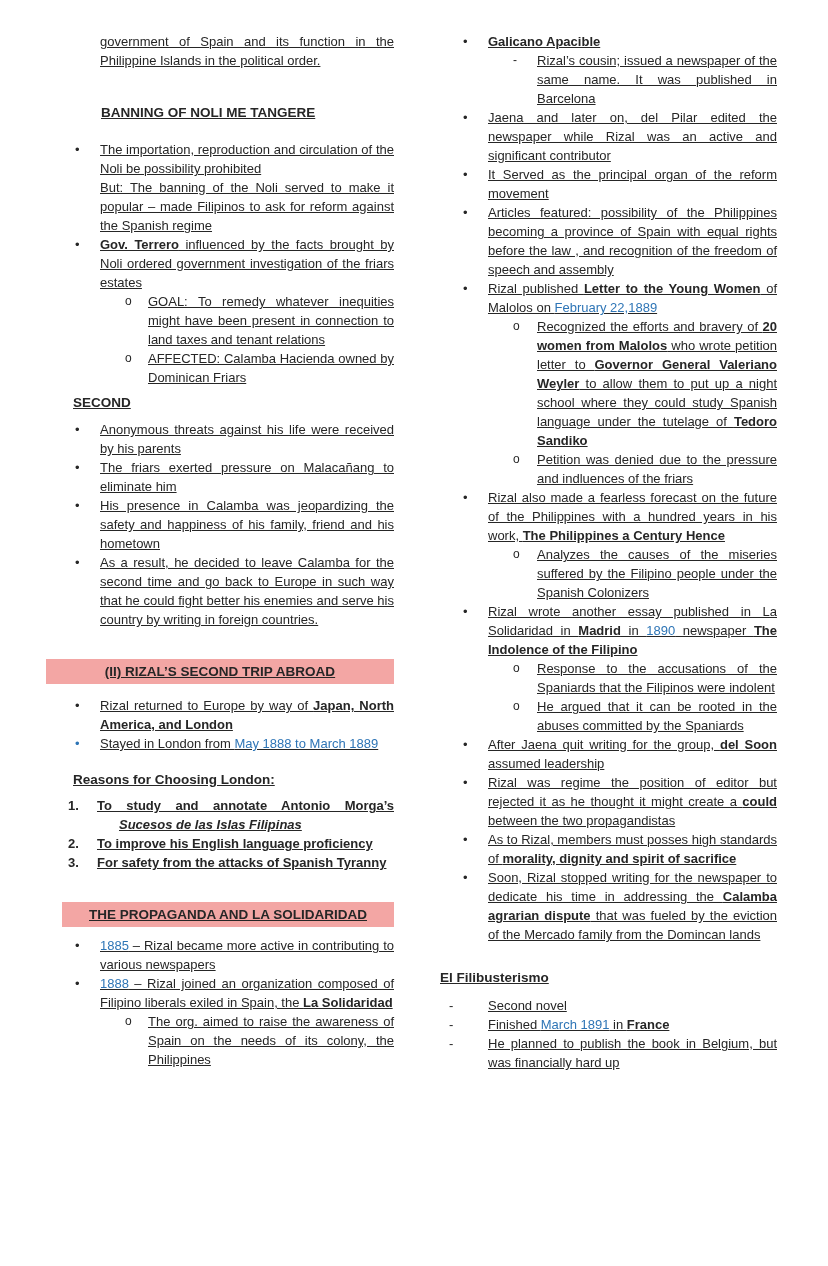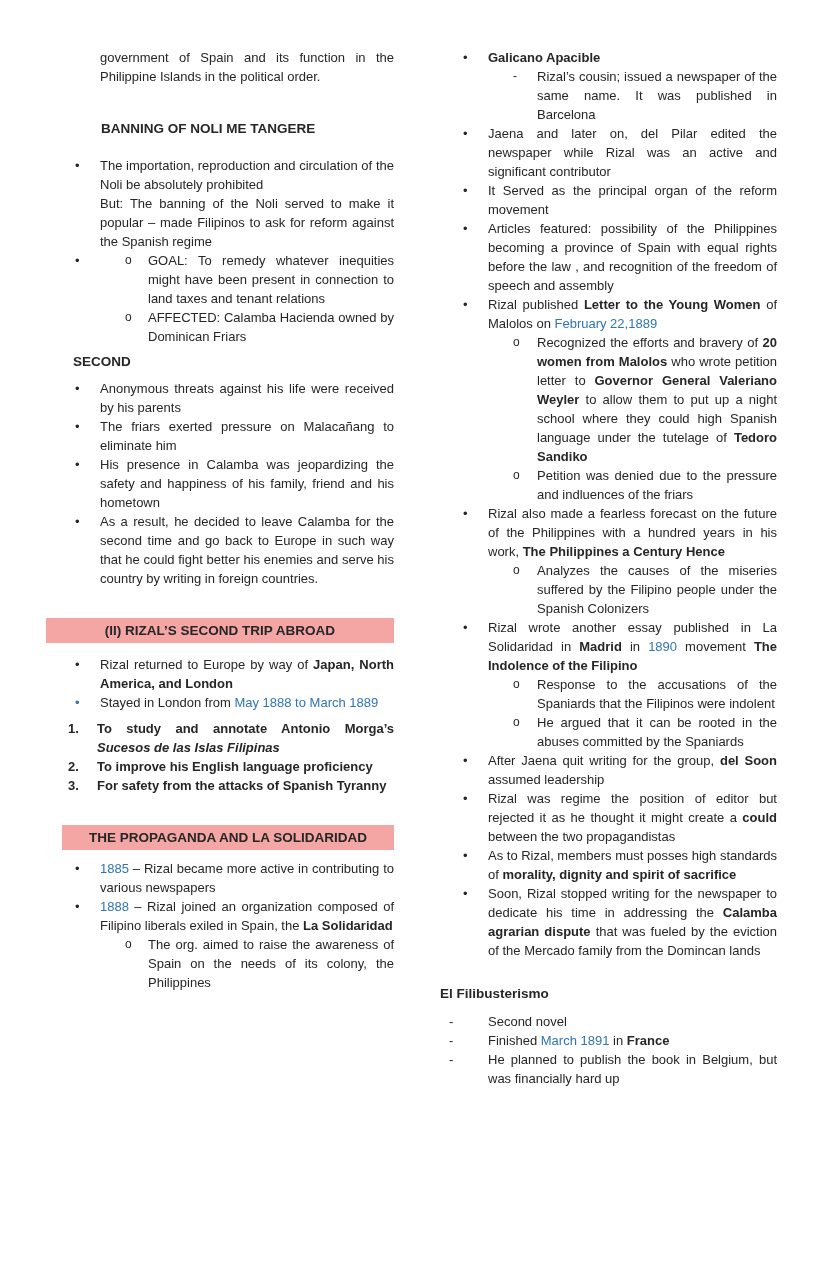--- a/index.html
+++ b/index.html
@@ -1,38 +1,38 @@
 <!DOCTYPE html>
 <html style="--pink: #f3a6a4; --blue: #2e75b6;"><head>
 <meta charset="utf-8">
 <style>
   html,body{margin:0;padding:0;background:#ffffff;}
   .page{position:relative;width:828px;height:1266px;background:#fff;overflow:hidden;
         font-family:"Liberation Sans",sans-serif;color:#262626;}
-  .col{position:absolute;top:48px;font-size:13px;line-height:19px;}
+  .col{position:absolute;top:32px;font-size:13px;line-height:19px;text-decoration:underline;}
   .left{left:46px;width:348px;}
   .right{left:440px;width:337px;}
   p,h2,div{margin:0;}
   .just{text-align:justify;}
   .h{font-weight:bold;font-size:13.5px;line-height:19px;}
   .hl{font-weight:bold;font-size:13.5px;line-height:19px;background:var(--pink,#f3a6a4);
       text-align:center;padding:3px 16px;}
   .ind27{margin-left:27px;}
   .ind54{margin-left:54px;}
   .li{position:relative;}
   .li .m{position:absolute;top:0;line-height:19px;}
   .li .t{display:block;text-align:justify;}
   .l1{padding-left:54px;} .l1>.m{left:29px;}
   .l2{padding-left:102px;} .l2>.m{left:79px;font-size:12px;}
   .ln{padding-left:51px;} .ln>.m{left:22px;font-weight:bold;}
   .ln .t{font-weight:bold;}
   .right .l1{padding-left:48px;} .right .l1>.m{left:23px;}
   .right .l2{padding-left:97px;} .right .l2>.m{left:73px;font-size:12px;}
   .right .ld{padding-left:48px;} .right .ld>.m{left:9px;}
-  .b{font-weight:bold;} .i{font-style:italic;} .blue{color:var(--blue,#2e75b6);}
+  .b{font-weight:bold;} .i{font-style:italic;margin-left:22px;} .blue{color:var(--blue,#2e75b6);}
   .m.blue{color:var(--blue,#2e75b6);}
   .mt-banning{margin-top:33px;padding-left:28px;}
   .mt-list1{margin-top:18px;}
   .mt-results{margin-top:6px;}
   .mt-list2{margin-top:8px;}
   .mt-pink1{margin-top:30px;}
   .mt-list3{margin-top:12px;}
   .mt-reasons{margin-top:17px;}
   .mt-list4{margin-top:7px;}
   .mt-pink2{margin-top:30px;margin-left:16px;}
@@ -47,24 +47,25 @@
 
   <div class="col left">
 
     <p class="ind54 just"><span>government of Spain and its function in the Philippine Islands in the political order.</span></p>
 
     <h2 class="h ind27 mt-banning">BANNING OF NOLI ME TANGERE</h2>
 
     <div class="mt-list1">
       <div class="li l1">
         <span class="m">•</span>
-        <span class="t"><span>The importation, reproduction and circulation of the Noli be absolutely prohibited</span><br><span>But: The banning of the Noli served to make it popular – made Filipinos to ask for reform against the Spanish regime</span></span>
-      </div>
-      <div class="li l1">
-        <span class="m">•</span>
+        <span class="t"><span>The importation, reproduction and circulation of the Noli be possibility prohibited</span><br><span>But: The banning of the Noli served to make it popular – made Filipinos to ask for reform against the Spanish regime</span></span>
+      </div>
+      <div class="li l1">
+        <span class="m">•</span>
+        <span class="t"><span class="b">Gov. Terrero</span><span> influenced by the facts brought by Noli ordered government investigation of the friars estates</span></span>
       </div>
       <div class="li l2">
         <span class="m">o</span>
         <span class="t"><span>GOAL: To remedy whatever inequities might have been present in connection to land taxes and tenant relations</span></span>
       </div>
       <div class="li l2">
         <span class="m">o</span>
         <span class="t"><span>AFFECTED: Calamba Hacienda owned by Dominican Friars</span></span>
       </div>
     </div>
@@ -96,20 +97,21 @@
       <div class="li l1">
         <span class="m">•</span>
         <span class="t"><span>Rizal returned to Europe by way of </span><span class="b">Japan, North America, and London</span></span>
       </div>
       <div class="li l1">
         <span class="m blue">•</span>
         <span class="t"><span>Stayed in London from </span><span class="blue">May 1888 to March 1889</span></span>
       </div>
     </div>
 
+    <h2 class="h ind27 mt-reasons">Reasons for Choosing London:</h2>
 
     <div class="mt-list4">
       <div class="li ln">
         <span class="m">1.</span>
         <span class="t"><span class="b">To study and annotate Antonio Morga’s </span><span class="b i">Sucesos de las Islas Filipinas</span></span>
       </div>
       <div class="li ln">
         <span class="m">2.</span>
         <span class="t"><span class="b">To improve his English language proficiency</span></span>
       </div>
@@ -160,37 +162,37 @@
       <div class="li l1">
         <span class="m">•</span>
         <span class="t"><span>Articles featured: possibility of the Philippines becoming a province of Spain with equal rights before the law , and recognition of the freedom of speech and assembly</span></span>
       </div>
       <div class="li l1">
         <span class="m">•</span>
         <span class="t"><span>Rizal published </span><span class="b">Letter to the Young Women</span><span> of Malolos on </span><span class="blue">February 22,1889</span></span>
       </div>
       <div class="li l2">
         <span class="m">o</span>
-        <span class="t"><span>Recognized the efforts and bravery of </span><span class="b">20 women from Malolos</span><span> who wrote petition letter to </span><span class="b">Governor General Valeriano Weyler</span><span> to allow them to put up a night school where they could high Spanish language under the tutelage of </span><span class="b">Tedoro Sandiko</span></span>
+        <span class="t"><span>Recognized the efforts and bravery of </span><span class="b">20 women from Malolos</span><span> who wrote petition letter to </span><span class="b">Governor General Valeriano Weyler</span><span> to allow them to put up a night school where they could study Spanish language under the tutelage of </span><span class="b">Tedoro Sandiko</span></span>
       </div>
       <div class="li l2">
         <span class="m">o</span>
         <span class="t"><span>Petition was denied due to the pressure and indluences of the friars</span></span>
       </div>
       <div class="li l1">
         <span class="m">•</span>
         <span class="t"><span>Rizal also made a fearless forecast on the future of the Philippines with a hundred years in his work, </span><span class="b">The Philippines a Century Hence</span></span>
       </div>
       <div class="li l2">
         <span class="m">o</span>
         <span class="t"><span>Analyzes the causes of the miseries suffered by the Filipino people under the Spanish Colonizers</span></span>
       </div>
       <div class="li l1">
         <span class="m">•</span>
-        <span class="t"><span>Rizal wrote another essay published in La Solidaridad in </span><span class="b">Madrid</span><span> in </span><span class="blue">1890</span><span> movement </span><span class="b">The Indolence of the Filipino</span></span>
+        <span class="t"><span>Rizal wrote another essay published in La Solidaridad in </span><span class="b">Madrid</span><span> in </span><span class="blue">1890</span><span> newspaper </span><span class="b">The Indolence of the Filipino</span></span>
       </div>
       <div class="li l2">
         <span class="m">o</span>
         <span class="t"><span>Response to the accusations of the Spaniards that the Filipinos were indolent</span></span>
       </div>
       <div class="li l2">
         <span class="m">o</span>
         <span class="t"><span>He argued that it can be rooted in the abuses committed by the Spaniards</span></span>
       </div>
       <div class="li l1">

